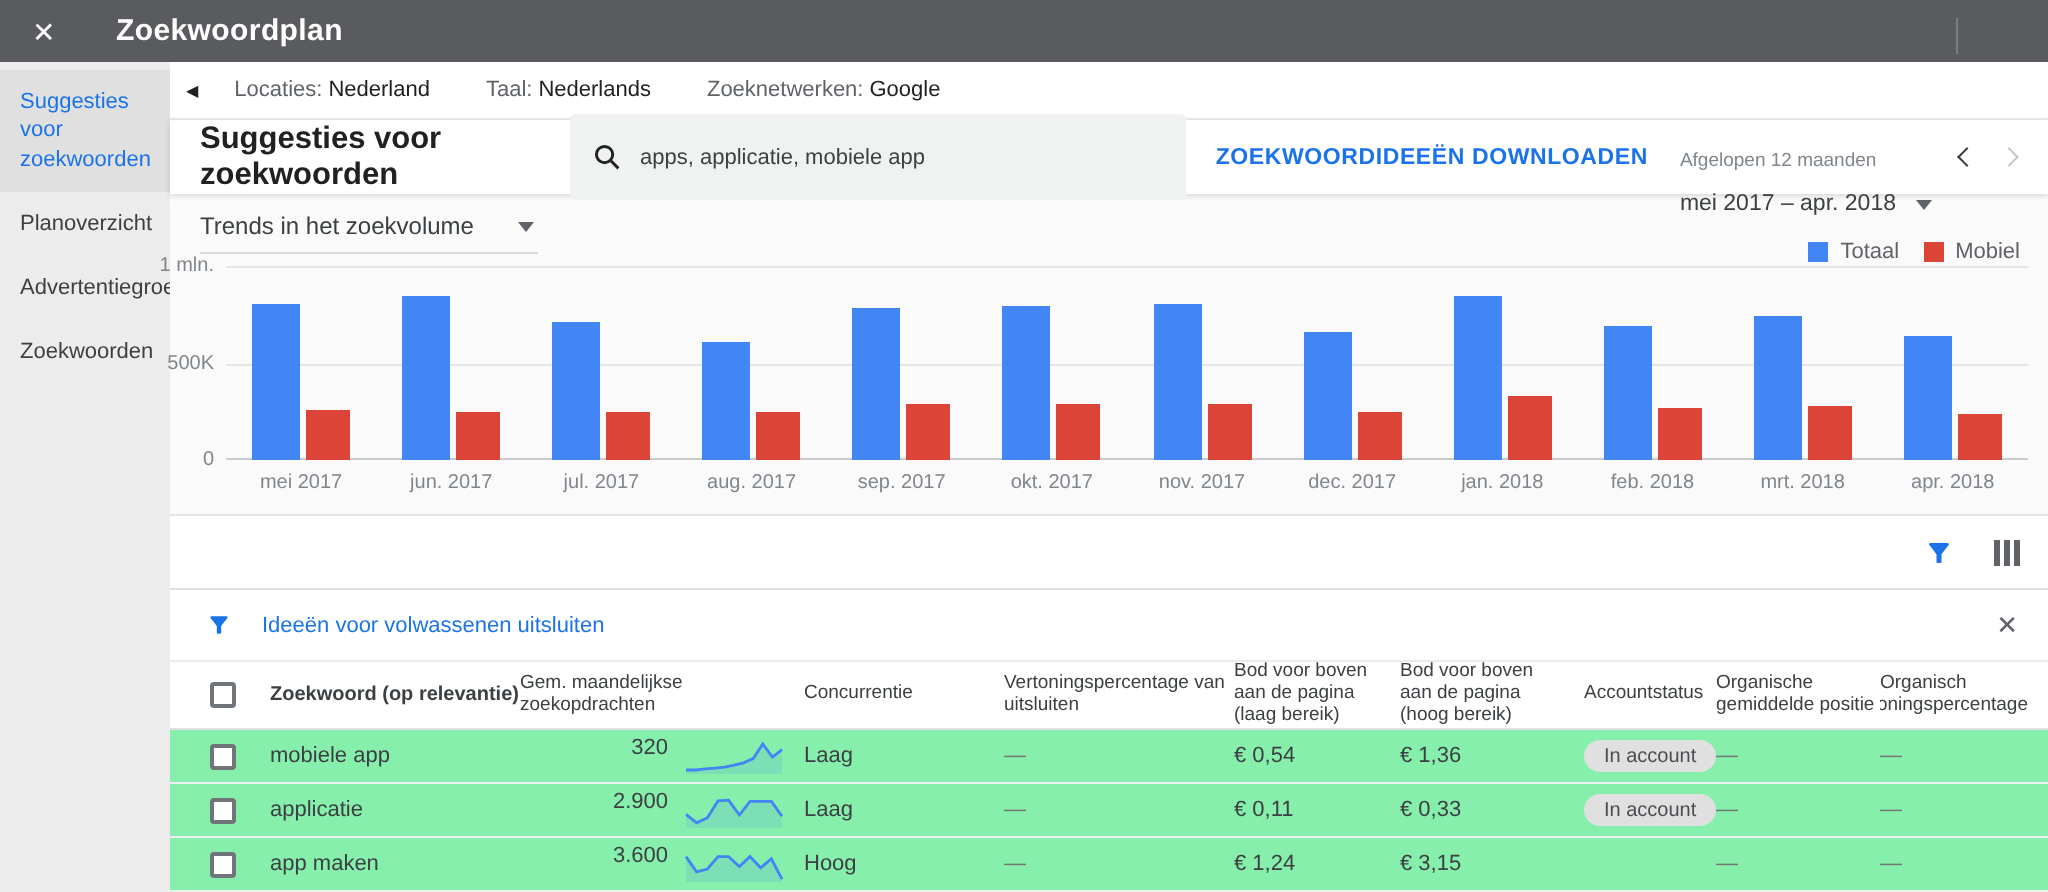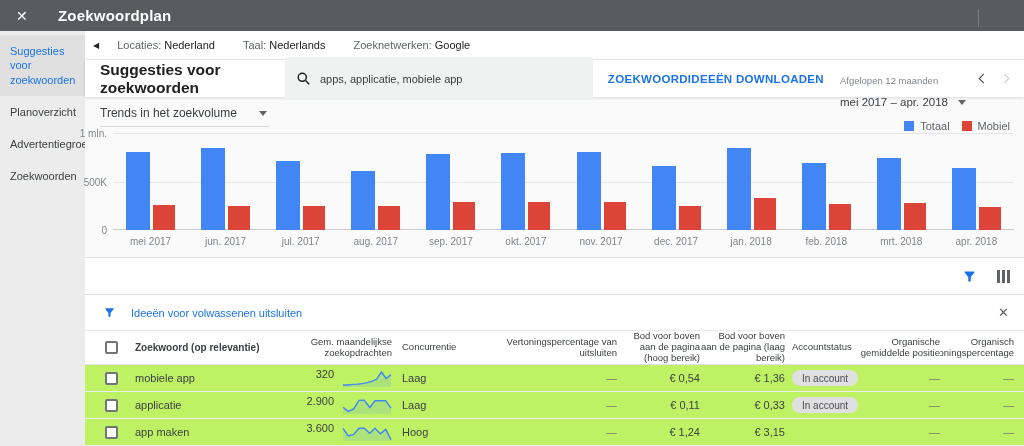--- a/index.html
+++ b/index.html
@@ -69,26 +69,26 @@
   .icon-toolbar { height:37px; background:#fff; border-bottom:1px solid #e0e0e0; display:flex; align-items:center; justify-content:flex-end; gap:20px; padding-right:14px; }
   .cols-icon { display:flex; gap:2px; cursor:pointer; }
   .cols-icon i { width:3px; height:13px; background:#5f6368; display:block; }
   .chip-row { height:36px; background:#fff; border-bottom:1px solid #e8eaed; display:flex; align-items:center; padding:0 15px 0 18px; }
   .chip-label { color:#1a73e8; font-size:11px; margin-left:15px; cursor:pointer; }
   .chip-close { margin-left:auto; color:#5f6368; font-size:13px; cursor:pointer; }
 
   
   .tgrid { display:grid; grid-template-columns:50px 125px 132px 110px 115px 83px 85px 73px 82px 84px; align-items:center; }
   .thead { height:34px; background:#fff; border-bottom:1px solid #e0e0e0; font-size:9.5px; line-height:1.15; color:#3c4043; }
-  .trow { height:27px; background:#bef264; border-bottom:1px solid #eceef0; font-size:11px; color:#3c4043; }
+  .trow { height:27px; background:#86efac; border-bottom:1px solid #eceef0; font-size:11px; color:#3c4043; }
   .cell { min-width:0; }
   .c-cb { padding-left:20px; }
   .checkbox { width:13px; height:13px; border:2px solid #70757a; border-radius:2px; cursor:pointer; background:#fff; }
   .h-kw { font-weight:bold; font-size:10px; }
-  .c-r { text-align:right; }
+  .c-r { text-align:left; }
   .c-comp { padding-left:10px; }
   .c-status { padding-left:7px; }
   .c-last { padding-right:10px; }
   .clipL { direction:rtl; overflow:hidden; }
   .c-num { display:flex; align-items:flex-start; justify-content:flex-end; gap:8px; }
   .pill { display:inline-block; background:#e0e0e0; border-radius:10px; padding:2.5px 10px; font-size:10px; color:#4a4d51; white-space:nowrap; }
   .dash { color:#757575; }
 </style>
 </head>
 <body>
@@ -285,22 +285,22 @@
     </div>
 
     <div class="tgrid thead">
       <div class="cell c-cb">
           <span class="checkbox" style="display:block"></span>
         </div>
       <div class="cell h-kw">Zoekwoord (op relevantie)</div>
       <div class="cell c-r">Gem. maandelijkse zoekopdrachten</div>
       <div class="cell c-comp">Concurrentie</div>
       <div class="cell c-r">Vertoningspercentage van uitsluiten</div>
+      <div class="cell c-r">Bod voor boven aan de pagina (laag bereik)</div>
       <div class="cell c-r">Bod voor boven aan de pagina (hoog bereik)</div>
-      <div class="cell c-r">Bod voor boven aan de pagina (laag bereik)</div>
       <div class="cell c-status">Accountstatus</div>
       <div class="cell c-r">Organische gemiddelde positie</div>
       <div class="cell c-r c-last clipL">Organisch vertoningspercentage</div>
     </div>
 
     <div>
         <div class="tgrid trow">
           <div class="cell c-cb">
             <span class="checkbox" style="display: block;"></span>
           </div>

